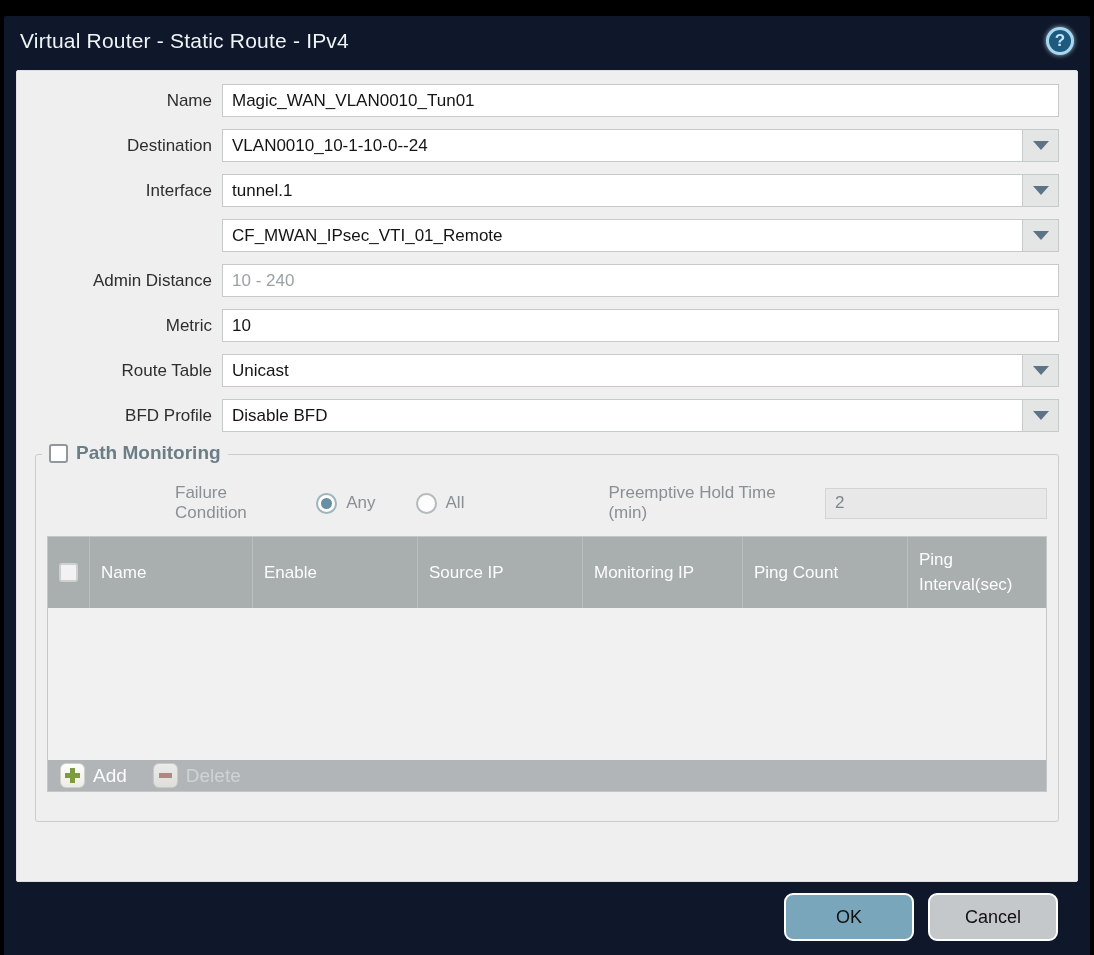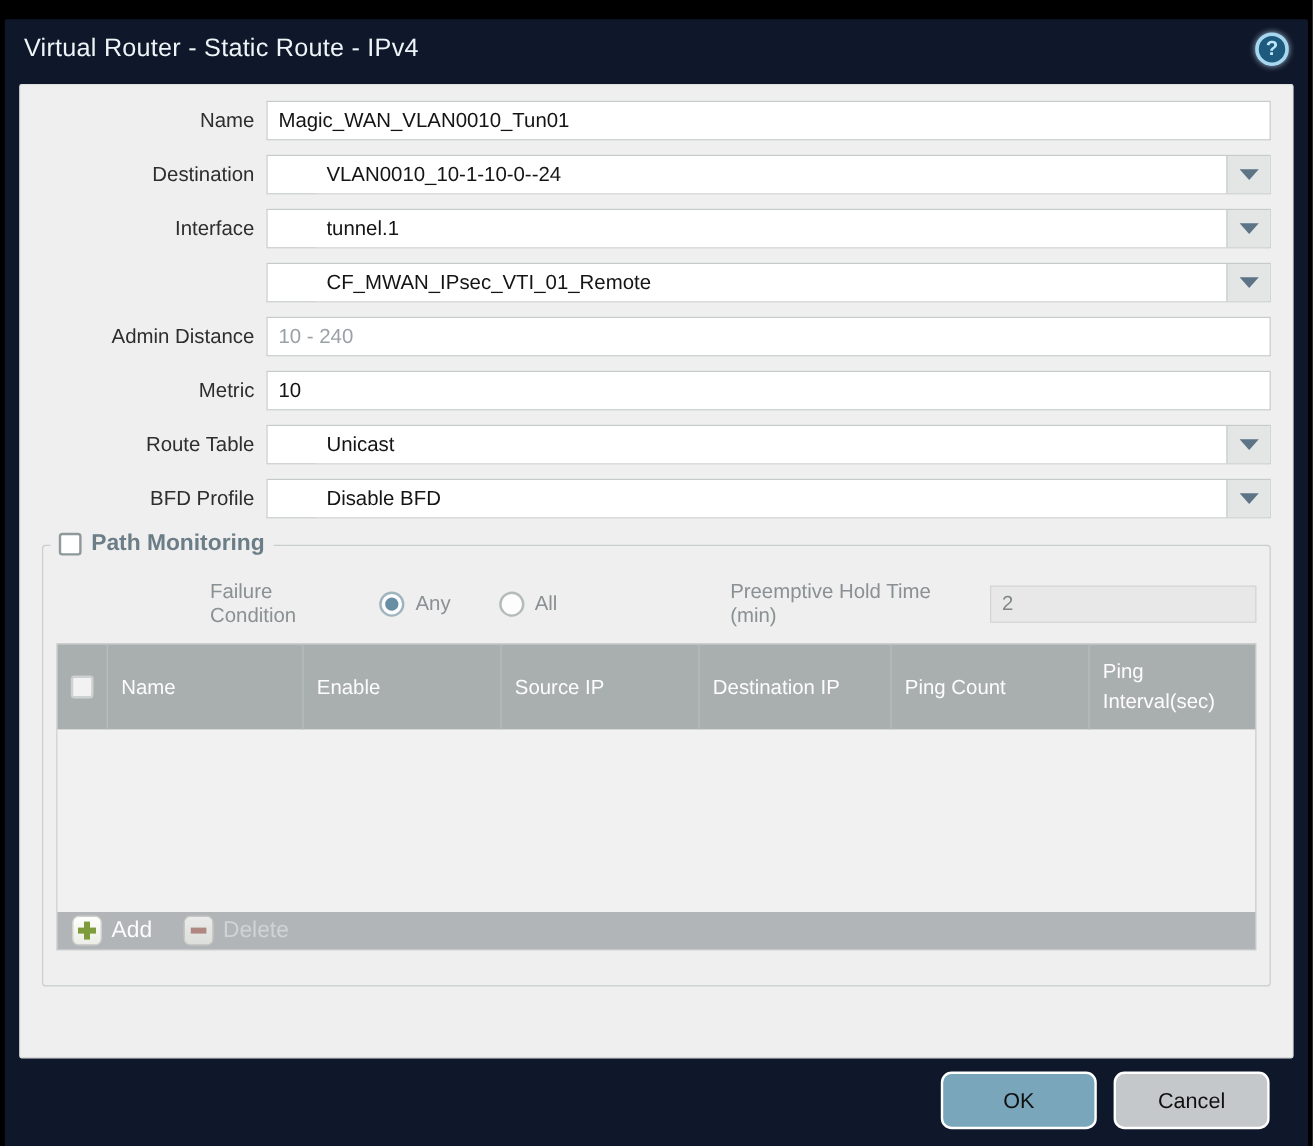--- a/index.html
+++ b/index.html
@@ -58,21 +58,21 @@
   }
   .field { flex: 1; height: 33px; display: flex; }
   .txt-input {
     flex: 1; height: 33px;
     border: 1px solid #c6cacb; background: #fff;
     font-family: "Liberation Sans", sans-serif;
     font-size: 17px; color: #141414;
     padding: 0 9px; outline: none; min-width: 0;
   }
   .txt-input::placeholder { color: #9aa1a6; opacity: 1; }
-  .combo { flex: 1; display: flex; border: 1px solid #c6cacb; background: #fff; padding-left: 40px; }
+  .combo { flex: 1; display: flex; border: 1px solid #c6cacb; background: #fff; }
   .combo .txt-input { border: none; height: 31px; }
   .dd-btn {
     width: 36px; height: 31px; flex: none;
     background: #e4e6e6; border: none; border-left: 1px solid #c6cacb;
     display: flex; align-items: center; justify-content: center;
     cursor: pointer;
   }
   .dd-arrow {
     width: 0; height: 0;
     border-left: 8px solid transparent; border-right: 8px solid transparent;
@@ -297,21 +297,21 @@
           <div class="th">
             <span>Name</span>
           </div>
           <div class="th">
             <span>Enable</span>
           </div>
           <div class="th">
             <span>Source IP</span>
           </div>
           <div class="th">
-            <span>Destination IP</span>
+            <span>Monitoring IP</span>
           </div>
           <div class="th">
             <span>Ping Count</span>
           </div>
           <div class="th wrap">
             <span>Ping Interval(sec)</span>
           </div>
         </div>
         <div class="tbl-body"></div>
         <div class="tbl-toolbar">

